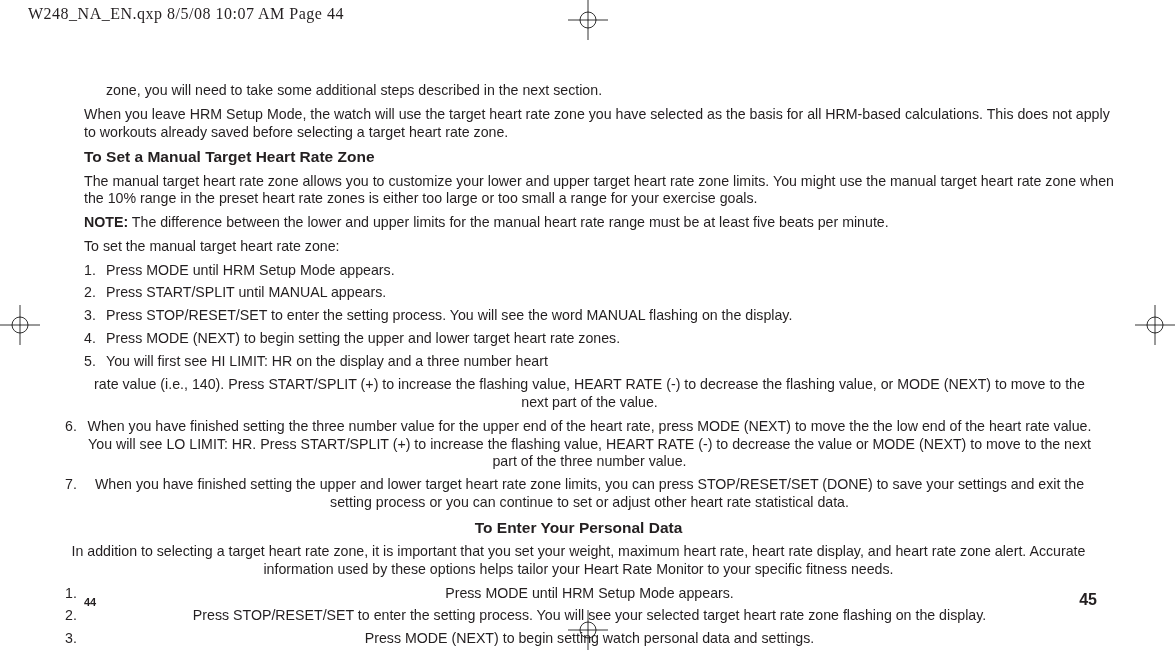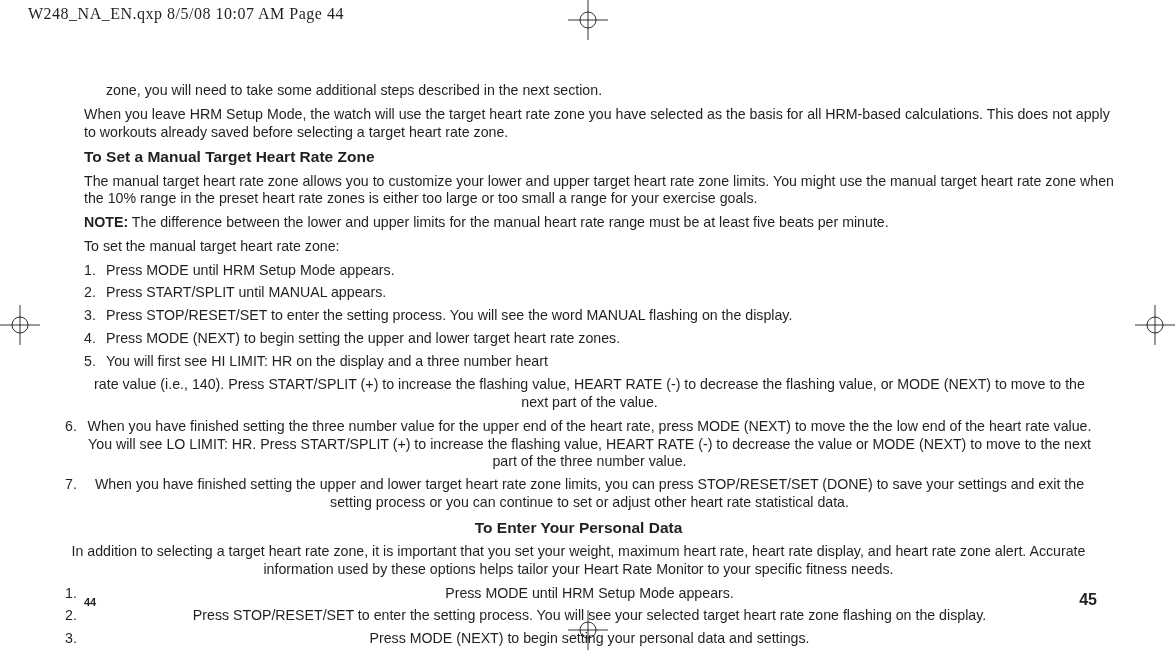--- a/index.html
+++ b/index.html
@@ -125,21 +125,21 @@
       <li>
           <span class="num">1.</span>
           <span class="txt">Press MODE until HRM Setup Mode appears.</span>
         </li>
       <li>
           <span class="num">2.</span>
           <span class="txt">Press STOP/RESET/SET to enter the setting process. You will see  your selected target heart rate zone flashing on the display.</span>
         </li>
       <li>
           <span class="num">3.</span>
-          <span class="txt">Press MODE (NEXT) to begin setting your personal data and settings.</span>
+          <span class="txt">Press MODE (NEXT) to begin setting watch personal data and settings.</span>
         </li>
     </ol>
   </div>
 
 </div>
 
 <div class="folio-left">44</div>
 <div class="folio-right">45</div>
 
 </body></html>

